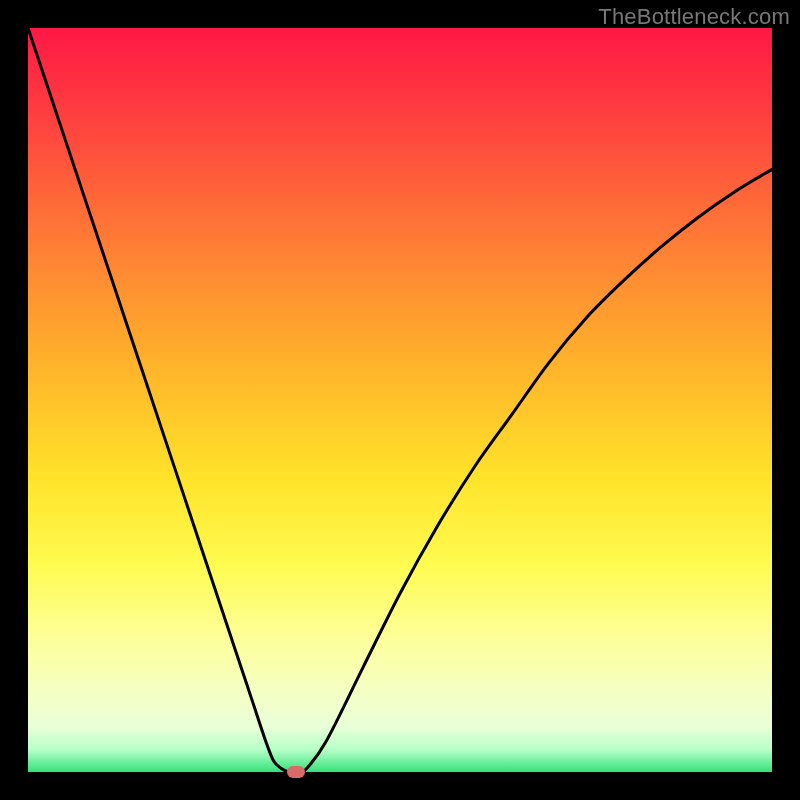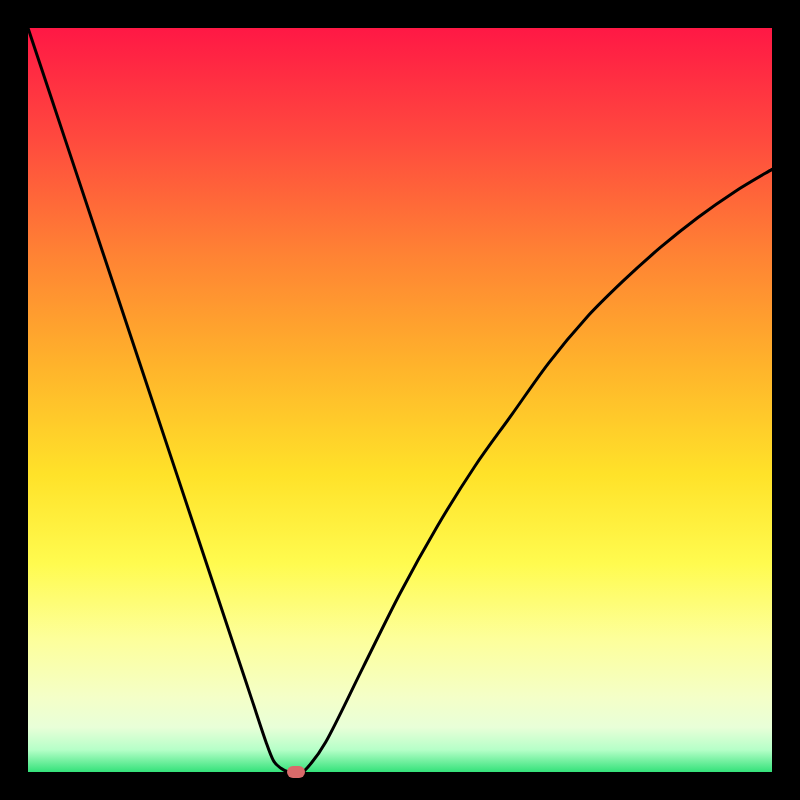--- a/index.html
+++ b/index.html
@@ -70,13 +70,14 @@
 </head>
 <body>
 
 <div class="frame">
   <div class="plot-area">
     <svg class="curve" viewBox="0 0 744 744" preserveAspectRatio="none">
       <path id="curve-path" fill="none" stroke="#000" stroke-width="3" stroke-linejoin="round" stroke-linecap="round" d="M 0.00 0.00 C 6.20 18.60, 24.80 74.40, 37.20 111.60 C 49.60 148.80, 62.00 186.00, 74.40 223.20 C 86.80 260.40, 99.20 297.60, 111.60 334.80 C 124.00 372.00, 136.40 409.20, 148.80 446.40 C 161.20 483.60, 176.08 528.24, 186.00 558.00 C 195.92 587.76, 202.12 606.36, 208.32 624.96 C 214.52 643.56, 218.24 654.72, 223.20 669.60 C 228.16 684.48, 234.36 703.70, 238.08 714.24 C 241.80 724.78, 243.04 728.50, 245.52 732.84 C 248.00 737.18, 250.48 738.42, 252.96 740.28 C 255.44 742.14, 257.92 743.38, 260.40 744.00 C 262.88 744.62, 265.36 744.00, 267.84 744.00 C 270.32 744.00, 270.32 748.96, 275.28 744.00 C 280.24 739.04, 287.68 731.60, 297.60 714.24 C 307.52 696.88, 322.40 664.64, 334.80 639.84 C 347.20 615.04, 359.60 589.00, 372.00 565.44 C 384.40 541.88, 396.80 519.56, 409.20 498.48 C 421.60 477.40, 434.00 457.56, 446.40 438.96 C 458.80 420.36, 471.20 404.24, 483.60 386.88 C 496.00 369.52, 508.40 350.92, 520.80 334.80 C 533.20 318.68, 545.60 303.80, 558.00 290.16 C 570.40 276.52, 582.80 264.74, 595.20 252.96 C 607.60 241.18, 620.00 230.02, 632.40 219.48 C 644.80 208.94, 657.20 199.02, 669.60 189.72 C 682.00 180.42, 694.40 171.74, 706.80 163.68 C 719.20 155.62, 737.80 145.08, 744.00 141.36"></path>
     </svg>
     <div id="marker" class="marker" style="left: 267.84px; top: 744px;"></div>
   </div>
+  <div class="watermark">TheBottleneck.com</div>
 </div>
 
 </body></html>

